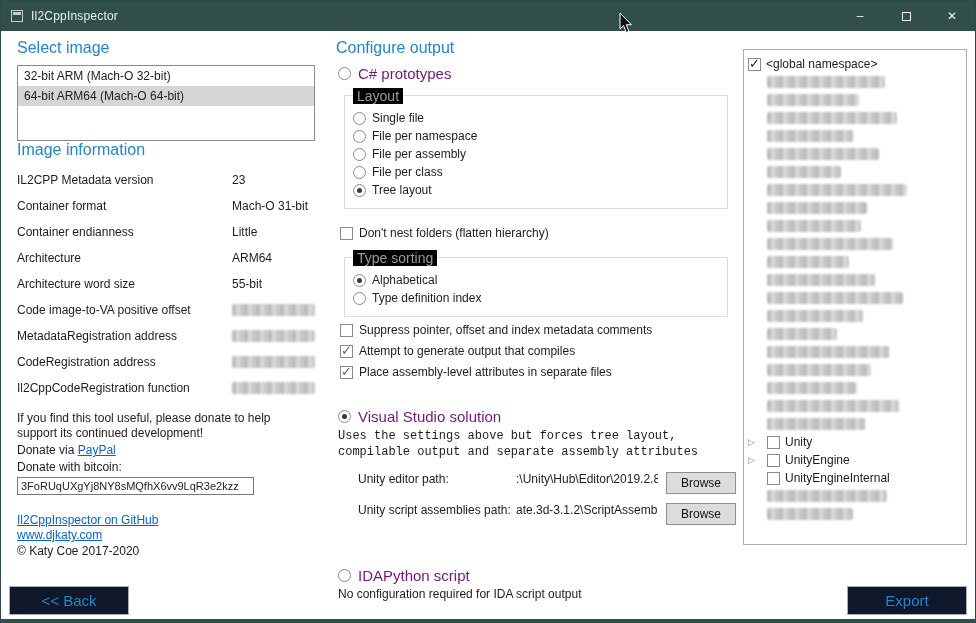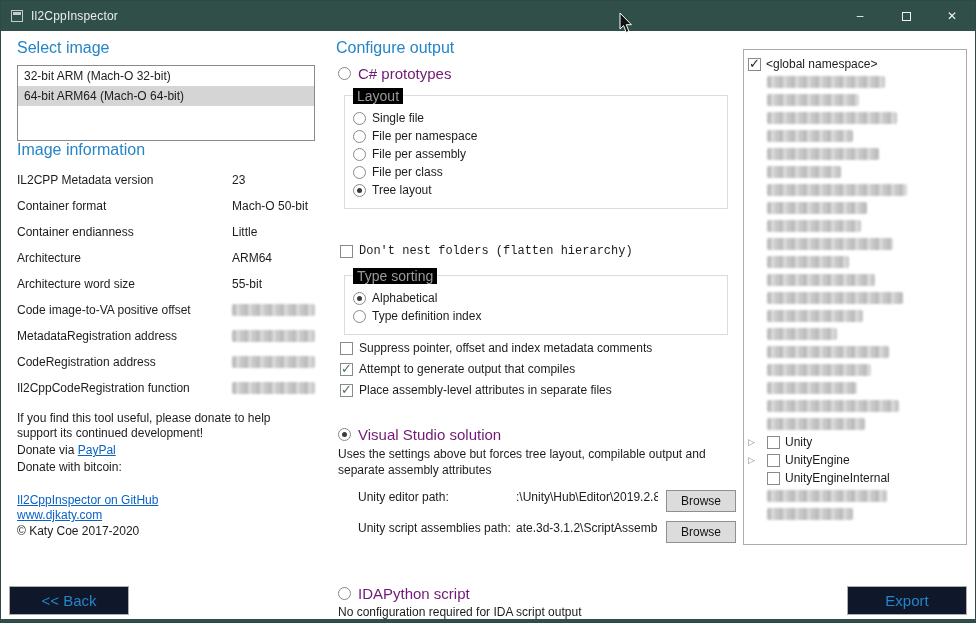--- a/index.html
+++ b/index.html
@@ -86,25 +86,25 @@
   .groupbox {
     border:1px solid #dcdcdc; position:relative; margin-left:8px; width:384px;
     padding:12px 10px 8px 8px;
   }
   .groupbox .gb-title {
     position:absolute; top:-8px; left:8px; background:#000000; padding:0 4px;
     color:#9a9a9a; font-size:14px;
   }
   .gb-layout { margin-top:14px; }
   .cb-row { display:flex; align-items:center; gap:6px; margin:5px 0 5px 4px; height:16px; }
-  .flatten { margin-top:34px;font-family:Liberation Mono, monospace; }
+  .flatten { margin-top:16px; }
   .gb-sorting { margin-top:16px; }
   .cb-list { margin-top:0; }
   .row-vs { margin:28px 0 0 2px; }
-  .vs-desc { margin:4px 0 0 2px; width:386px; line-height:16px; }
+  .vs-desc { margin:4px 0 0 2px; width:386px; line-height:16px;font-family:Liberation Mono, monospace; }
   .path-rows { margin-top:12px; }
   .path-row { display:flex; align-items:flex-start; margin:0 0 7px 22px; height:24px; }
   .path-label { width:158px; flex:none; }
   .path-value { flex:1 1 auto; text-align:right; margin-right:8px; white-space:nowrap; overflow:hidden; }
   .browse-btn {
     width:70px; height:22px; flex:none; background:#dcdcdc; border:1px solid #8f8f8f;
     font-family:"Liberation Sans",sans-serif; font-size:12px; color:#111;
     display:flex; align-items:center; justify-content:center; cursor:default;
   }
   .row-ida { margin:40px 0 0 2px; }
@@ -155,21 +155,21 @@
         </div>
 
       <h2 class="sect info-heading">Image information</h2>
       <div class="info-table">
           <div class="info-row">
             <span class="info-label">IL2CPP Metadata version</span>
             <span class="info-value">23</span>
           </div>
           <div class="info-row">
             <span class="info-label">Container format</span>
-            <span class="info-value">Mach-O 50-bit</span>
+            <span class="info-value">Mach-O 31-bit</span>
           </div>
           <div class="info-row">
             <span class="info-label">Container endianness</span>
             <span class="info-value">Little</span>
           </div>
           <div class="info-row">
             <span class="info-label">Architecture</span>
             <span class="info-value">ARM64</span>
           </div>
           <div class="info-row">
@@ -192,20 +192,21 @@
             <span class="info-label">Il2CppCodeRegistration function</span>
             <span class="redacted" style="width: 104px;"></span>
           </div>
         </div>
 
       <div class="donate-msg">If you find this tool useful, please donate to help support its continued development!</div>
       <div class="donate-line">
         <span>Donate via </span><a class="link">PayPal</a>
       </div>
       <div class="donate-line">Donate with bitcoin:</div>
+      <input class="btc-input" readonly="" value="3FoRUqUXgYj8NY8sMQfhX6vv9LqR3e2kzz" style="">
 
       <div class="links-block">
         <div><a class="link">Il2CppInspector on GitHub</a></div>
         <div><a class="link">www.djkaty.com</a></div>
         <div class="copyright">© Katy Coe 2017-2020</div>
       </div>
     </div>
 
     <div class="col-mid">
       <h2 class="sect">Configure output</h2>

